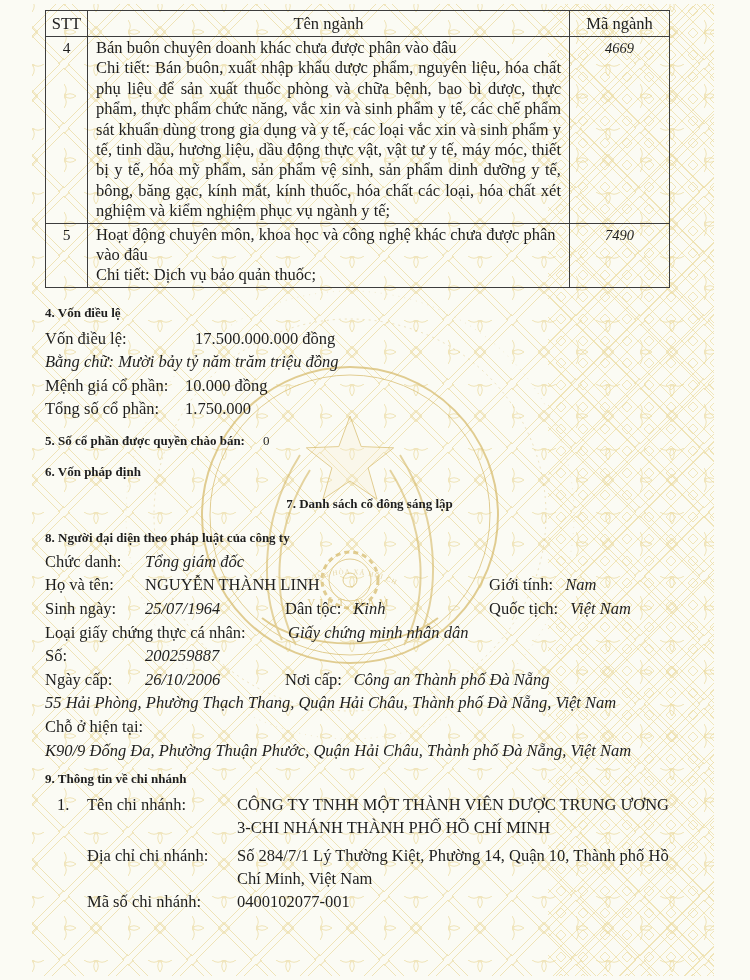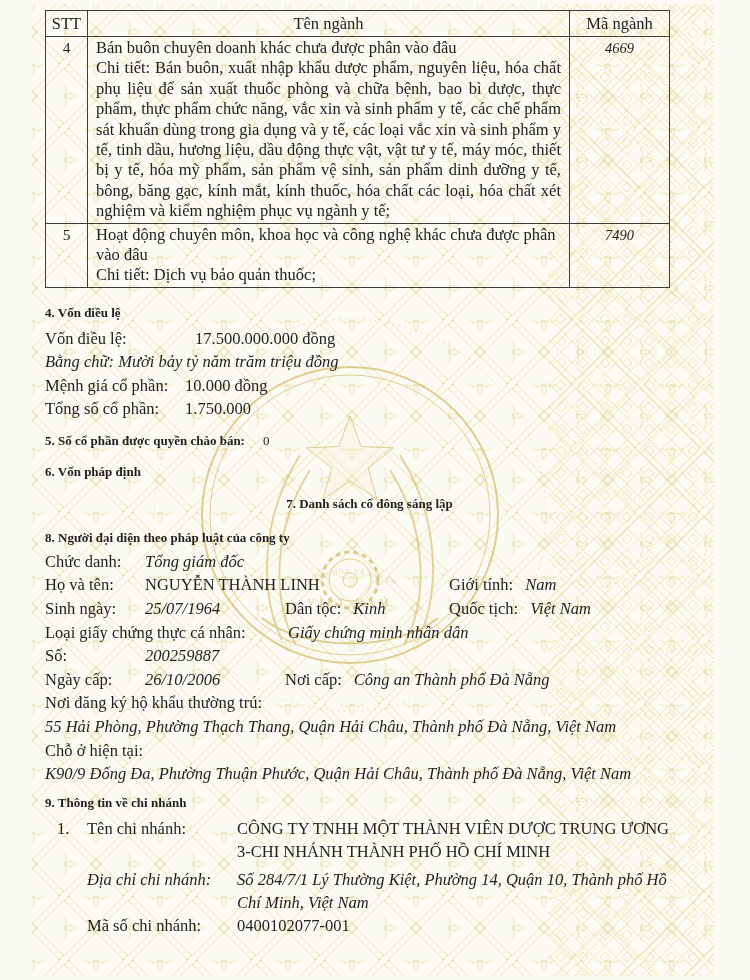--- a/index.html
+++ b/index.html
@@ -32,32 +32,32 @@
 
   .kv{display:flex;line-height:23.5px;position:relative;}
   .kv8{line-height:23.6px;align-items:center;}
   .lab{flex:none;}
   .w150{width:150px;}
   .w140{width:140px;}
   .w100{width:100px;}
   .w243{width:243px;}
   .it{font-style:italic;}
   .abs240{position:absolute;left:240px;display:flex;}
-  .abs420{position:absolute;left:404px;display:flex;}
+  .abs420{position:absolute;left:444px;display:flex;}
   .gap{margin-right:12px;}
   .line{line-height:23.6px;}
 
   
   .branch-item{display:flex;line-height:23px;}
   .branch-num{width:30px;margin-left:12px;flex:none;}
   .branch-rows{flex:1;}
   .brow{display:flex;line-height:23px;}
   .brow .lab{width:150px;flex:none;}
   .brow .val{width:440px;}
-  .mt5{margin-top:5px;font-style:italic;}
+  .mt5{margin-top:5px;}
 </style>
 </head>
 <body>
 
 <svg class="bg" width="750" height="980" viewBox="0 0 750 980" aria-hidden="true">
   <defs>
     <pattern id="lat" width="64" height="64" patternUnits="userSpaceOnUse">
       <g stroke="#e9d89a" fill="none" stroke-width="1" opacity="0.85">
         <path d="M-2 2 L62 66 M2 -2 L66 62 M-2 62 L62 -2 M2 66 L66 2"></path>
         <rect x="28" y="28" width="8" height="8" transform="rotate(45 32 32)"></rect>
@@ -207,21 +207,20 @@
 
   <div class="kv kv8">
     <span class="lab w100">Ngày cấp:</span>
     <span class="it">26/10/2006</span>
     <span class="abs240">
       <span class="gap">Nơi cấp:</span>
       <span class="it">Công an Thành phố Đà Nẵng</span>
     </span>
   </div>
 
-  <div class="line">Nơi đăng ký hộ khẩu thường trú:</div>
   <div class="line it">55 Hải Phòng, Phường Thạch Thang, Quận Hải Châu, Thành phố Đà Nẵng, Việt Nam</div>
   <div class="line">Chỗ ở hiện tại:</div>
   <div class="line it" style="width:620px;">K90/9 Đống Đa, Phường Thuận Phước, Quận Hải Châu, Thành phố Đà Nẵng, Việt Nam</div>
 
   <div class="sec-h sec9h">9. Thông tin về chi nhánh</div>
 
   <div class="branch-item">
     <span class="branch-num">1.</span>
     <div class="branch-rows">
       <div class="brow">

